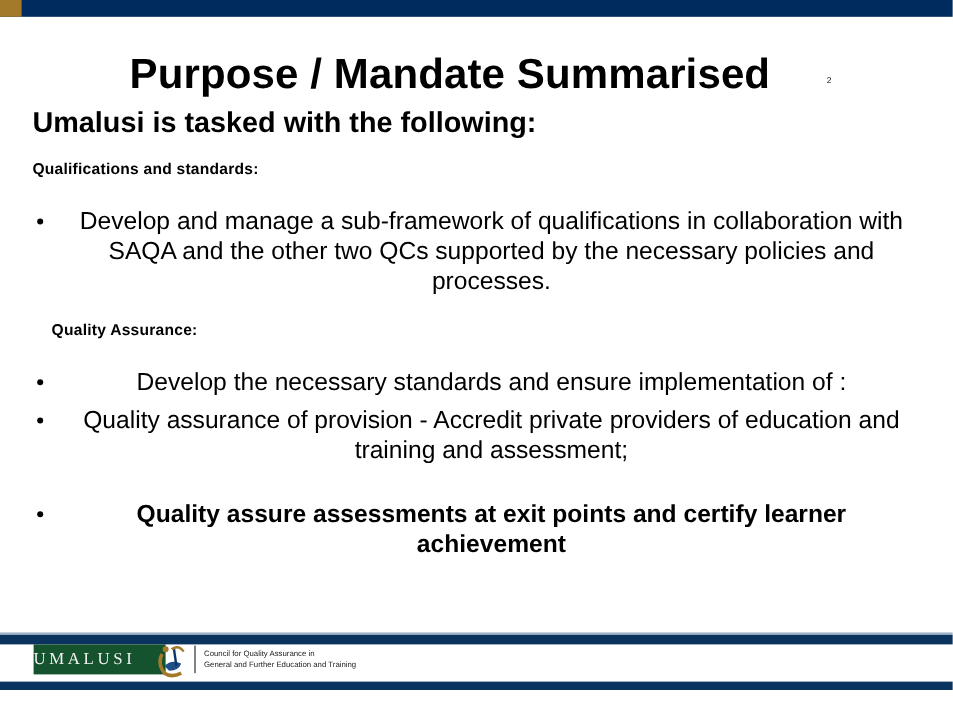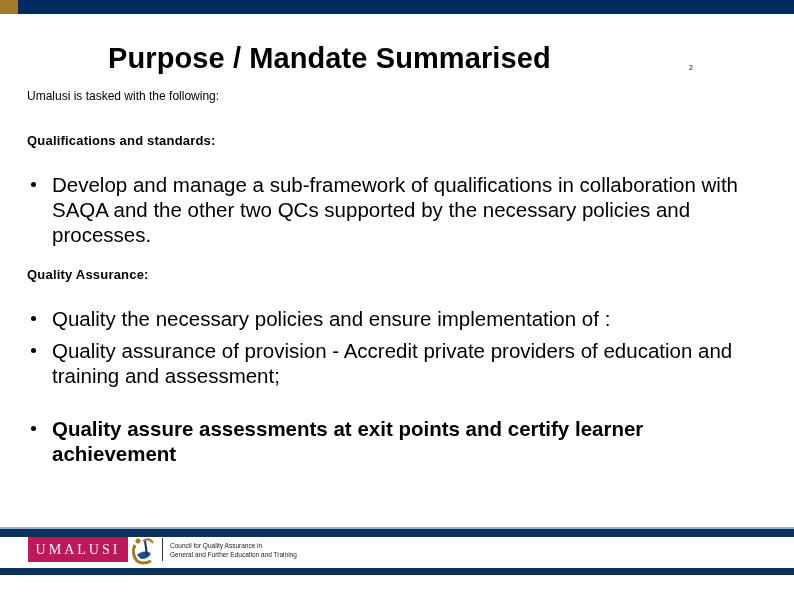--- a/index.html
+++ b/index.html
@@ -2,41 +2,41 @@
 <html><head>
   <meta charset="utf-8">
   <style>
     * { margin: 0; padding: 0; box-sizing: border-box; }
     html, body { width: 794px; height: 595px; background: #ffffff; overflow: hidden; }
     body { position: relative; font-family: "Liberation Sans", sans-serif; color: #000; }
 
     .top-band { position: absolute; left: 0; top: 0; width: 794px; height: 14px; background: #002b5f; }
     .top-band .accent { position: absolute; left: 0; top: 0; width: 18px; height: 14px; background: #a27a2a; }
 
-    .title { position: absolute; left: 108px; top: 42px; font-size: 29px; font-weight: bold; letter-spacing: 0.1px; white-space: nowrap; }
+    .title { position: absolute; left: 108px; top: 42px; font-size: 35px; font-weight: bold; letter-spacing: 0.1px; white-space: nowrap; }
     .page-num { position: absolute; left: 689px; top: 64px; font-size: 7px; }
 
-    .intro { position: absolute; left: 27px; top: 89px; font-size: 12px; font-weight: normal; white-space: nowrap; }
+    .intro { position: absolute; left: 27px; top: 89px; font-size: 24px; font-weight: bold; white-space: nowrap; }
     .section-h { position: absolute; left: 27px; font-size: 13px; font-weight: bold; white-space: nowrap; letter-spacing: 0.2px; }
     .sec1 { top: 133px; }
-    .sec2 { top: 267px; }
+    .sec2 { top: 267px; margin-left: 16px; }
 
-    .bullet-item { position: absolute; left: 27px; width: 740px; font-size: 20.5px; line-height: 25px; }
+    .bullet-item { position: absolute; left: 27px; width: 740px; font-size: 20.5px; line-height: 25px; text-align: center; }
     .bullet-item .dot { position: absolute; left: 4px; top: 10px; width: 5px; height: 5px; background: #000; border-radius: 50%; }
     .bullet-item .text { display: block; margin-left: 25px; }
     .b1 { top: 172px; }
     .b2 { top: 306px; }
     .b3 { top: 338px; }
     .b4 { top: 416px; font-weight: bold; }
 
     .footer-line-top { position: absolute; left: 0; top: 527px; width: 794px; height: 2px; background: #9fb3c8; }
     .footer-band-top { position: absolute; left: 0; top: 529px; width: 794px; height: 8px; background: #0b3360; }
     .footer-band-bottom { position: absolute; left: 0; top: 568px; width: 794px; height: 7px; background: #0b3360; }
 
-    .logo-box { position: absolute; left: 28px; top: 537px; width: 100px; height: 25px; background: #be185d; display: flex; align-items: center; justify-content: center; }
+    .logo-box { position: absolute; left: 28px; top: 537px; width: 110px; height: 25px; background: #14532d; display: flex; align-items: center; }
     .logo-box span { color: #f1f1f1; font-family: "Liberation Serif", serif; font-size: 14px; letter-spacing: 3px; }
     .logo-emblem { position: absolute; left: 129px; top: 535px; width: 28px; height: 30px; }
     .logo-divider { position: absolute; left: 162px; top: 538px; width: 1px; height: 23px; background: #333; }
     .logo-tag { position: absolute; left: 170px; top: 541px; font-size: 6.5px; line-height: 9px; color: #222; white-space: nowrap; }
   </style>
 </head>
 <body>
 
 <div class="top-band">
   <div class="accent"></div>
@@ -51,21 +51,21 @@
 
 <div class="bullet-item b1">
   <span class="dot"></span>
   <span class="text">Develop and manage a sub-framework of qualifications in collaboration with SAQA and the other two QCs supported by the necessary policies and processes.</span>
 </div>
 
 <div class="section-h sec2">Quality Assurance:</div>
 
 <div class="bullet-item b2">
   <span class="dot"></span>
-  <span class="text">Quality the necessary policies and ensure implementation of :</span>
+  <span class="text">Develop the necessary standards and ensure implementation of :</span>
 </div>
 
 <div class="bullet-item b3">
   <span class="dot"></span>
   <span class="text">Quality assurance of provision  -  Accredit private providers of education and training and assessment;</span>
 </div>
 
 <div class="bullet-item b4">
   <span class="dot"></span>
   <span class="text">Quality assure assessments at exit points and certify learner achievement</span>

